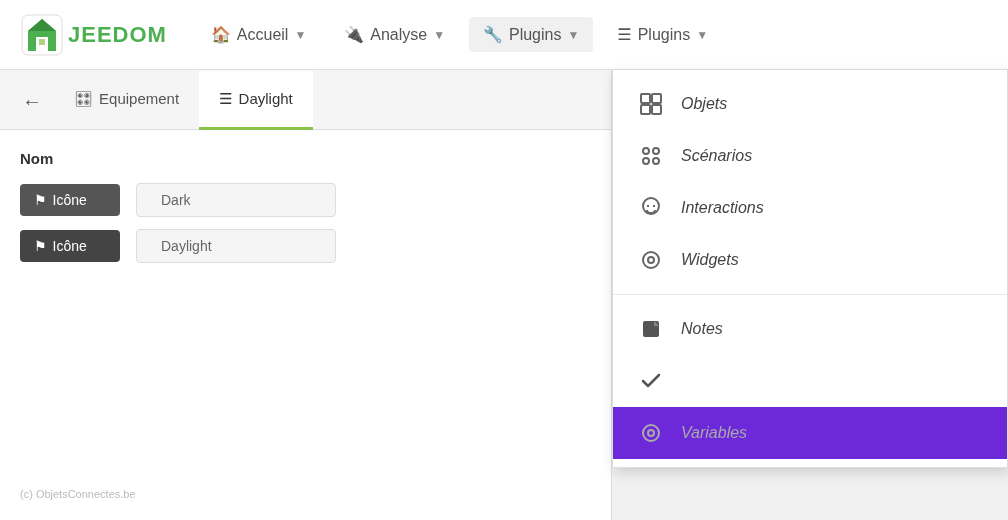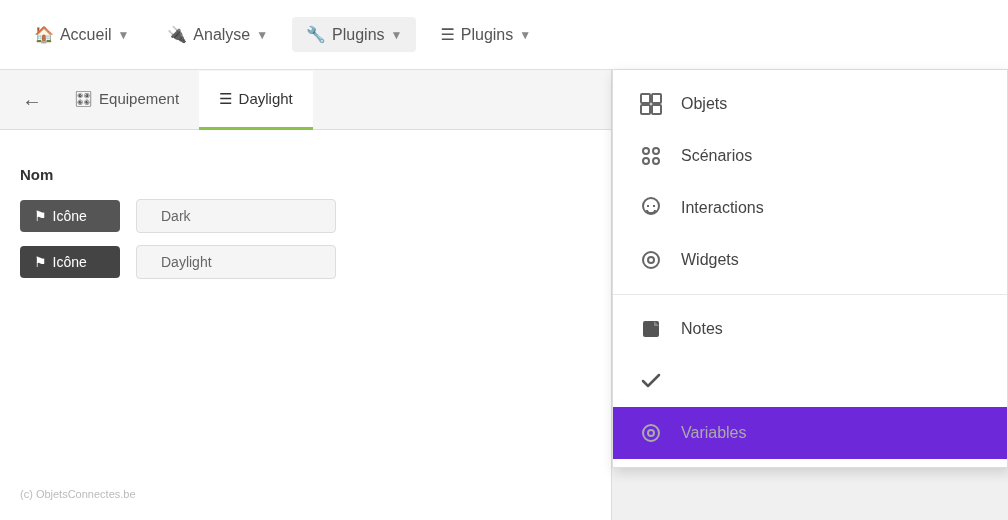--- a/index.html
+++ b/index.html
@@ -93,21 +93,20 @@
 
     
     .table-area {
       padding: 20px;
     }
     .table-header {
       font-weight: bold;
       color: #333;
       font-size: 15px;
       margin-bottom: 16px;
-      margin-top: 16px;
     }
     .table-row {
       display: flex;
       align-items: center;
       gap: 16px;
       margin-bottom: 12px;
     }
     .icon-btn {
       background: #555;
       color: #fff;
@@ -149,20 +148,21 @@
       width: 396px;
       background: #fff;
       border: 1px solid #ddd;
       border-top: none;
       box-shadow: 2px 4px 12px rgba(0,0,0,0.15);
       z-index: 200;
     }
     .dropdown-section {
       padding: 8px 0;
       border-bottom: 1px solid #e8e8e8;
+      font-style: italic;
     }
     .dropdown-section:last-child { border-bottom: none; }
     .dropdown-item {
       display: flex;
       align-items: center;
       gap: 16px;
       padding: 12px 24px;
       cursor: pointer;
       color: #444;
       font-size: 16px;
@@ -178,20 +178,31 @@
       color: #666;
     }
     .dropdown-label {
       font-size: 16px;
     }
   </style>
 </head>
 <body>
 
 <nav class="navbar">
+  <div class="logo">
+
+    <svg class="logo-icon" viewBox="0 0 44 44">
+      <rect x="2" y="2" width="40" height="40" rx="6" fill="#fff" stroke="#ddd" stroke-width="1"></rect>
+      <polygon points="22,6 36,18 36,38 8,38 8,18" fill="#4caf50"></polygon>
+      <polygon points="22,6 36,18 8,18" fill="#388e3c"></polygon>
+      <rect x="16" y="24" width="12" height="14" fill="#fff"></rect>
+      <rect x="19" y="26" width="6" height="6" fill="#aed581"></rect>
+    </svg>
+    <span style="font-weight:900; font-size:22px; color:#4caf50; letter-spacing:1px;">JEEDOM</span>
+  </div>
 
   <div class="nav-item">
     <span>🏠</span>
     <span>Accueil</span>
     <span class="chevron">▼</span>
   </div>
 
   <div class="nav-item">
     <span>🔌</span>
     <span>Analyse</span>

